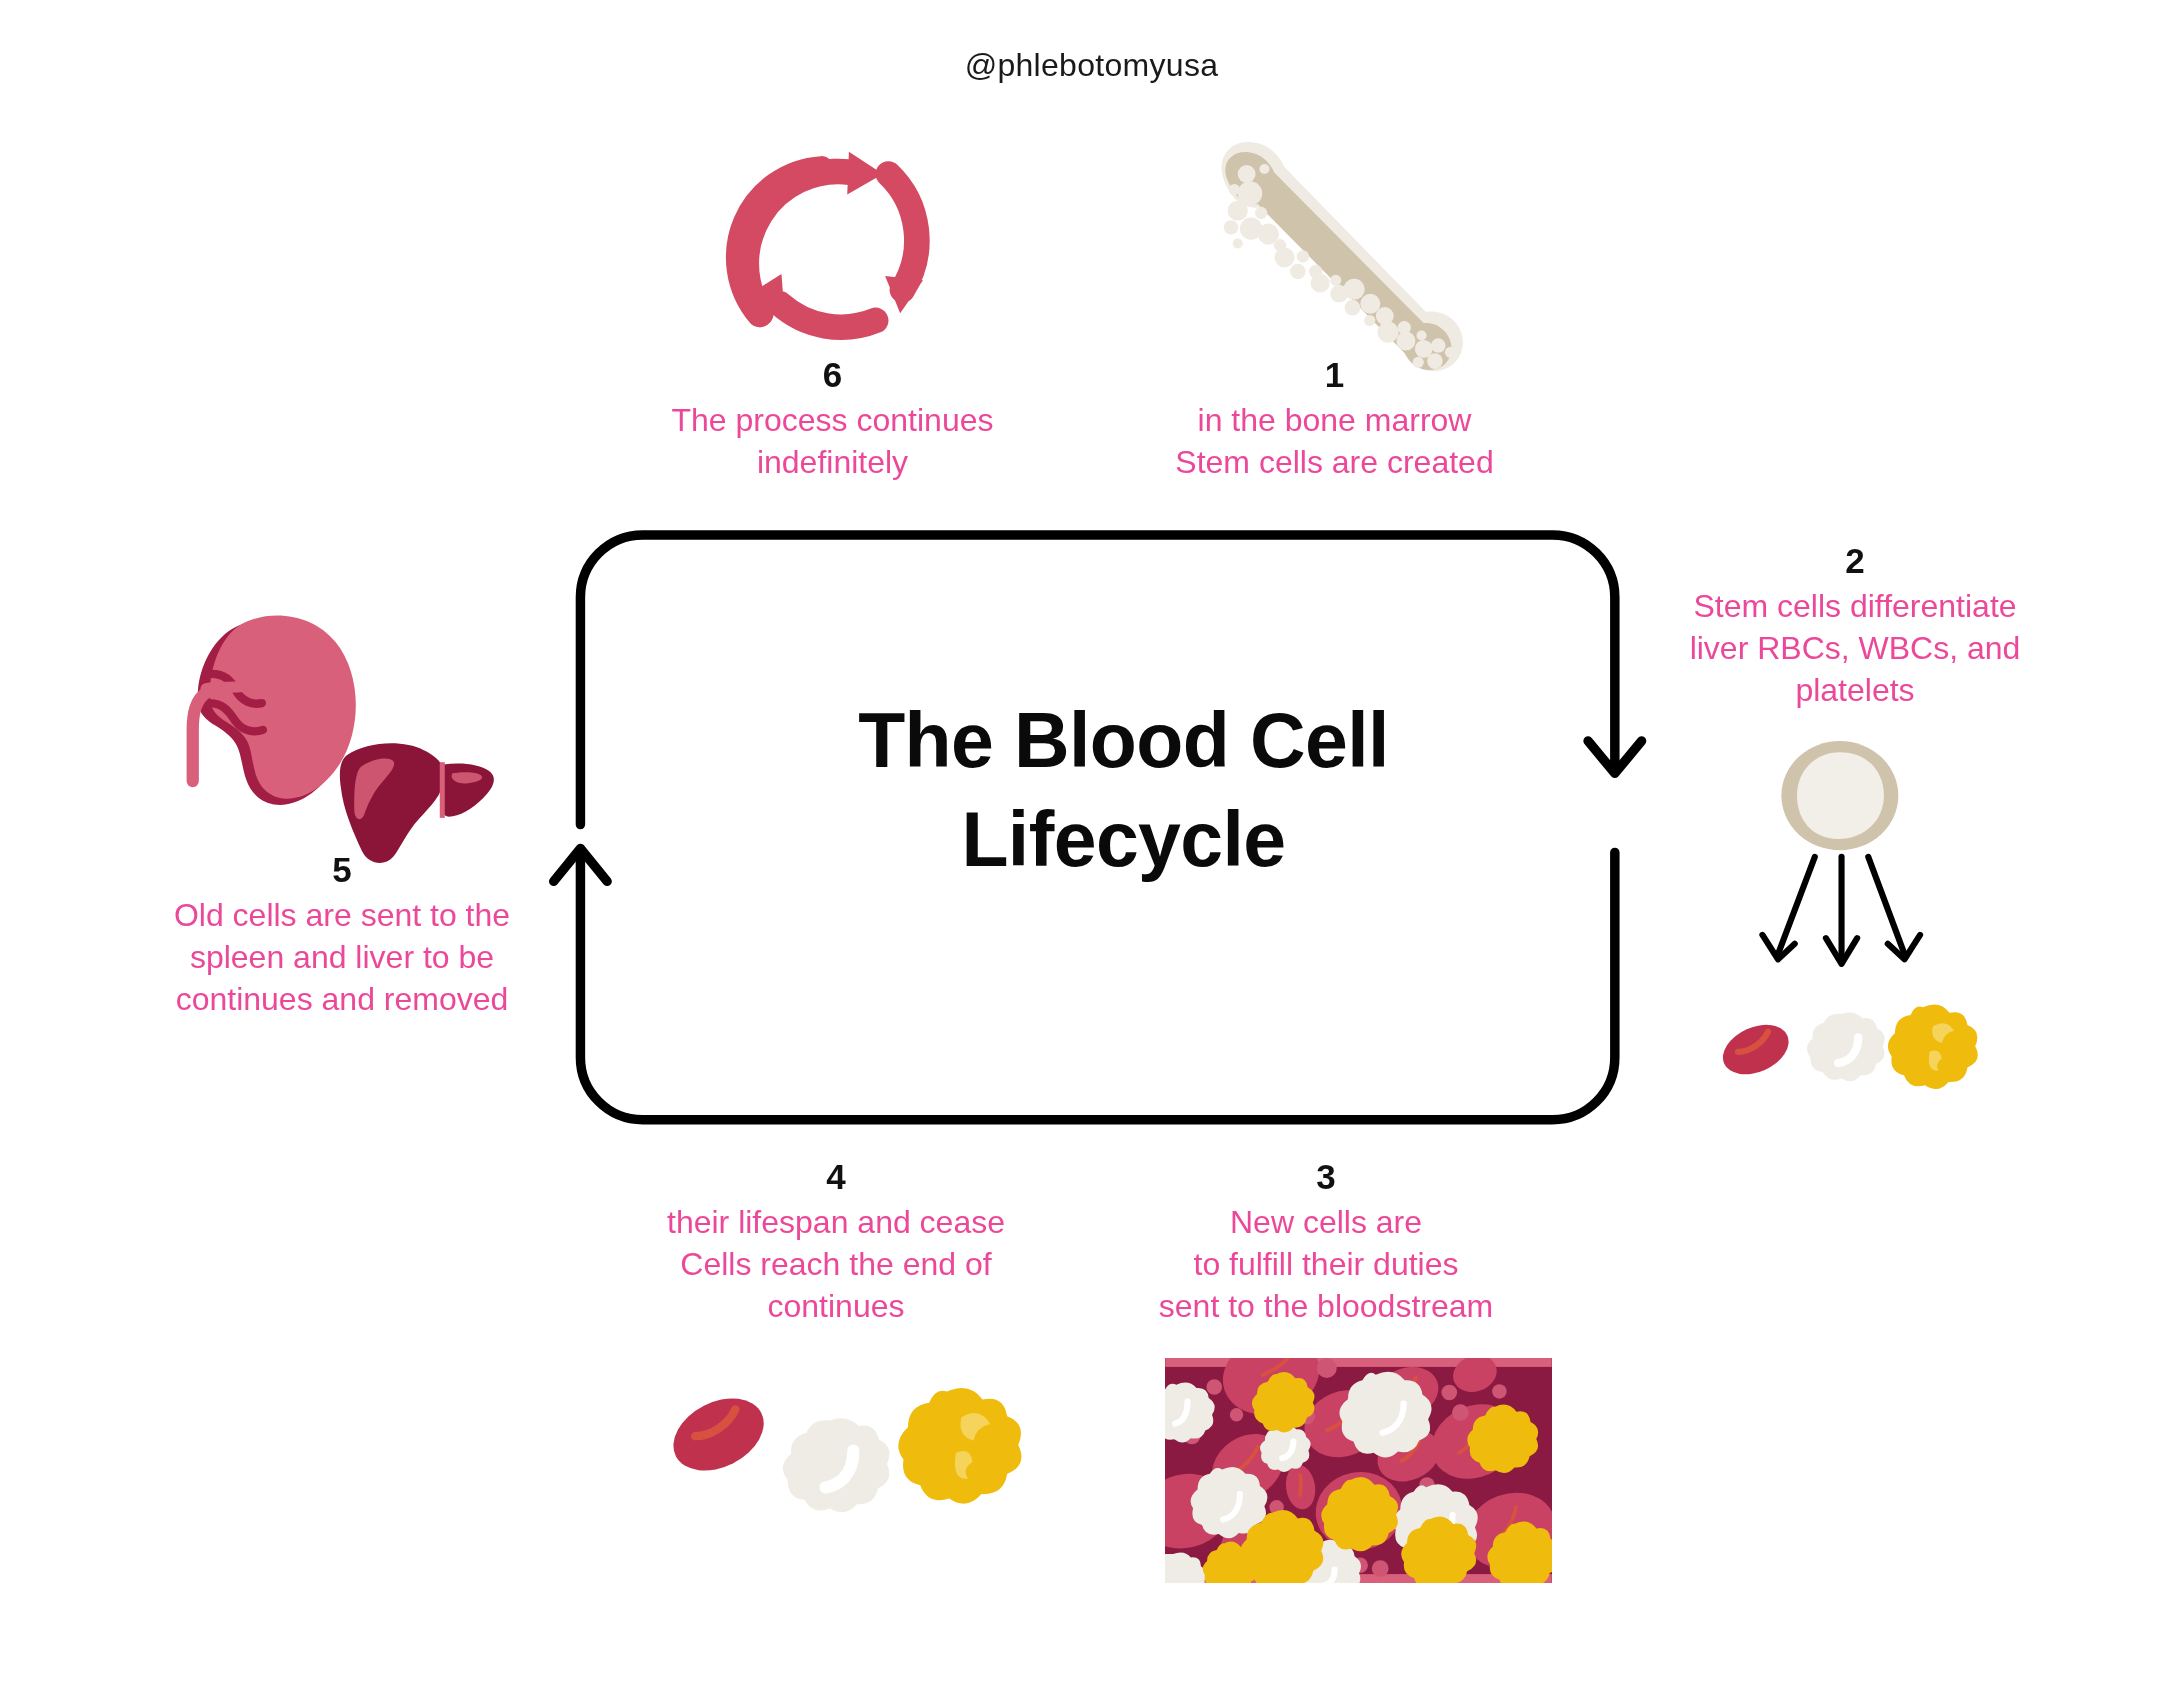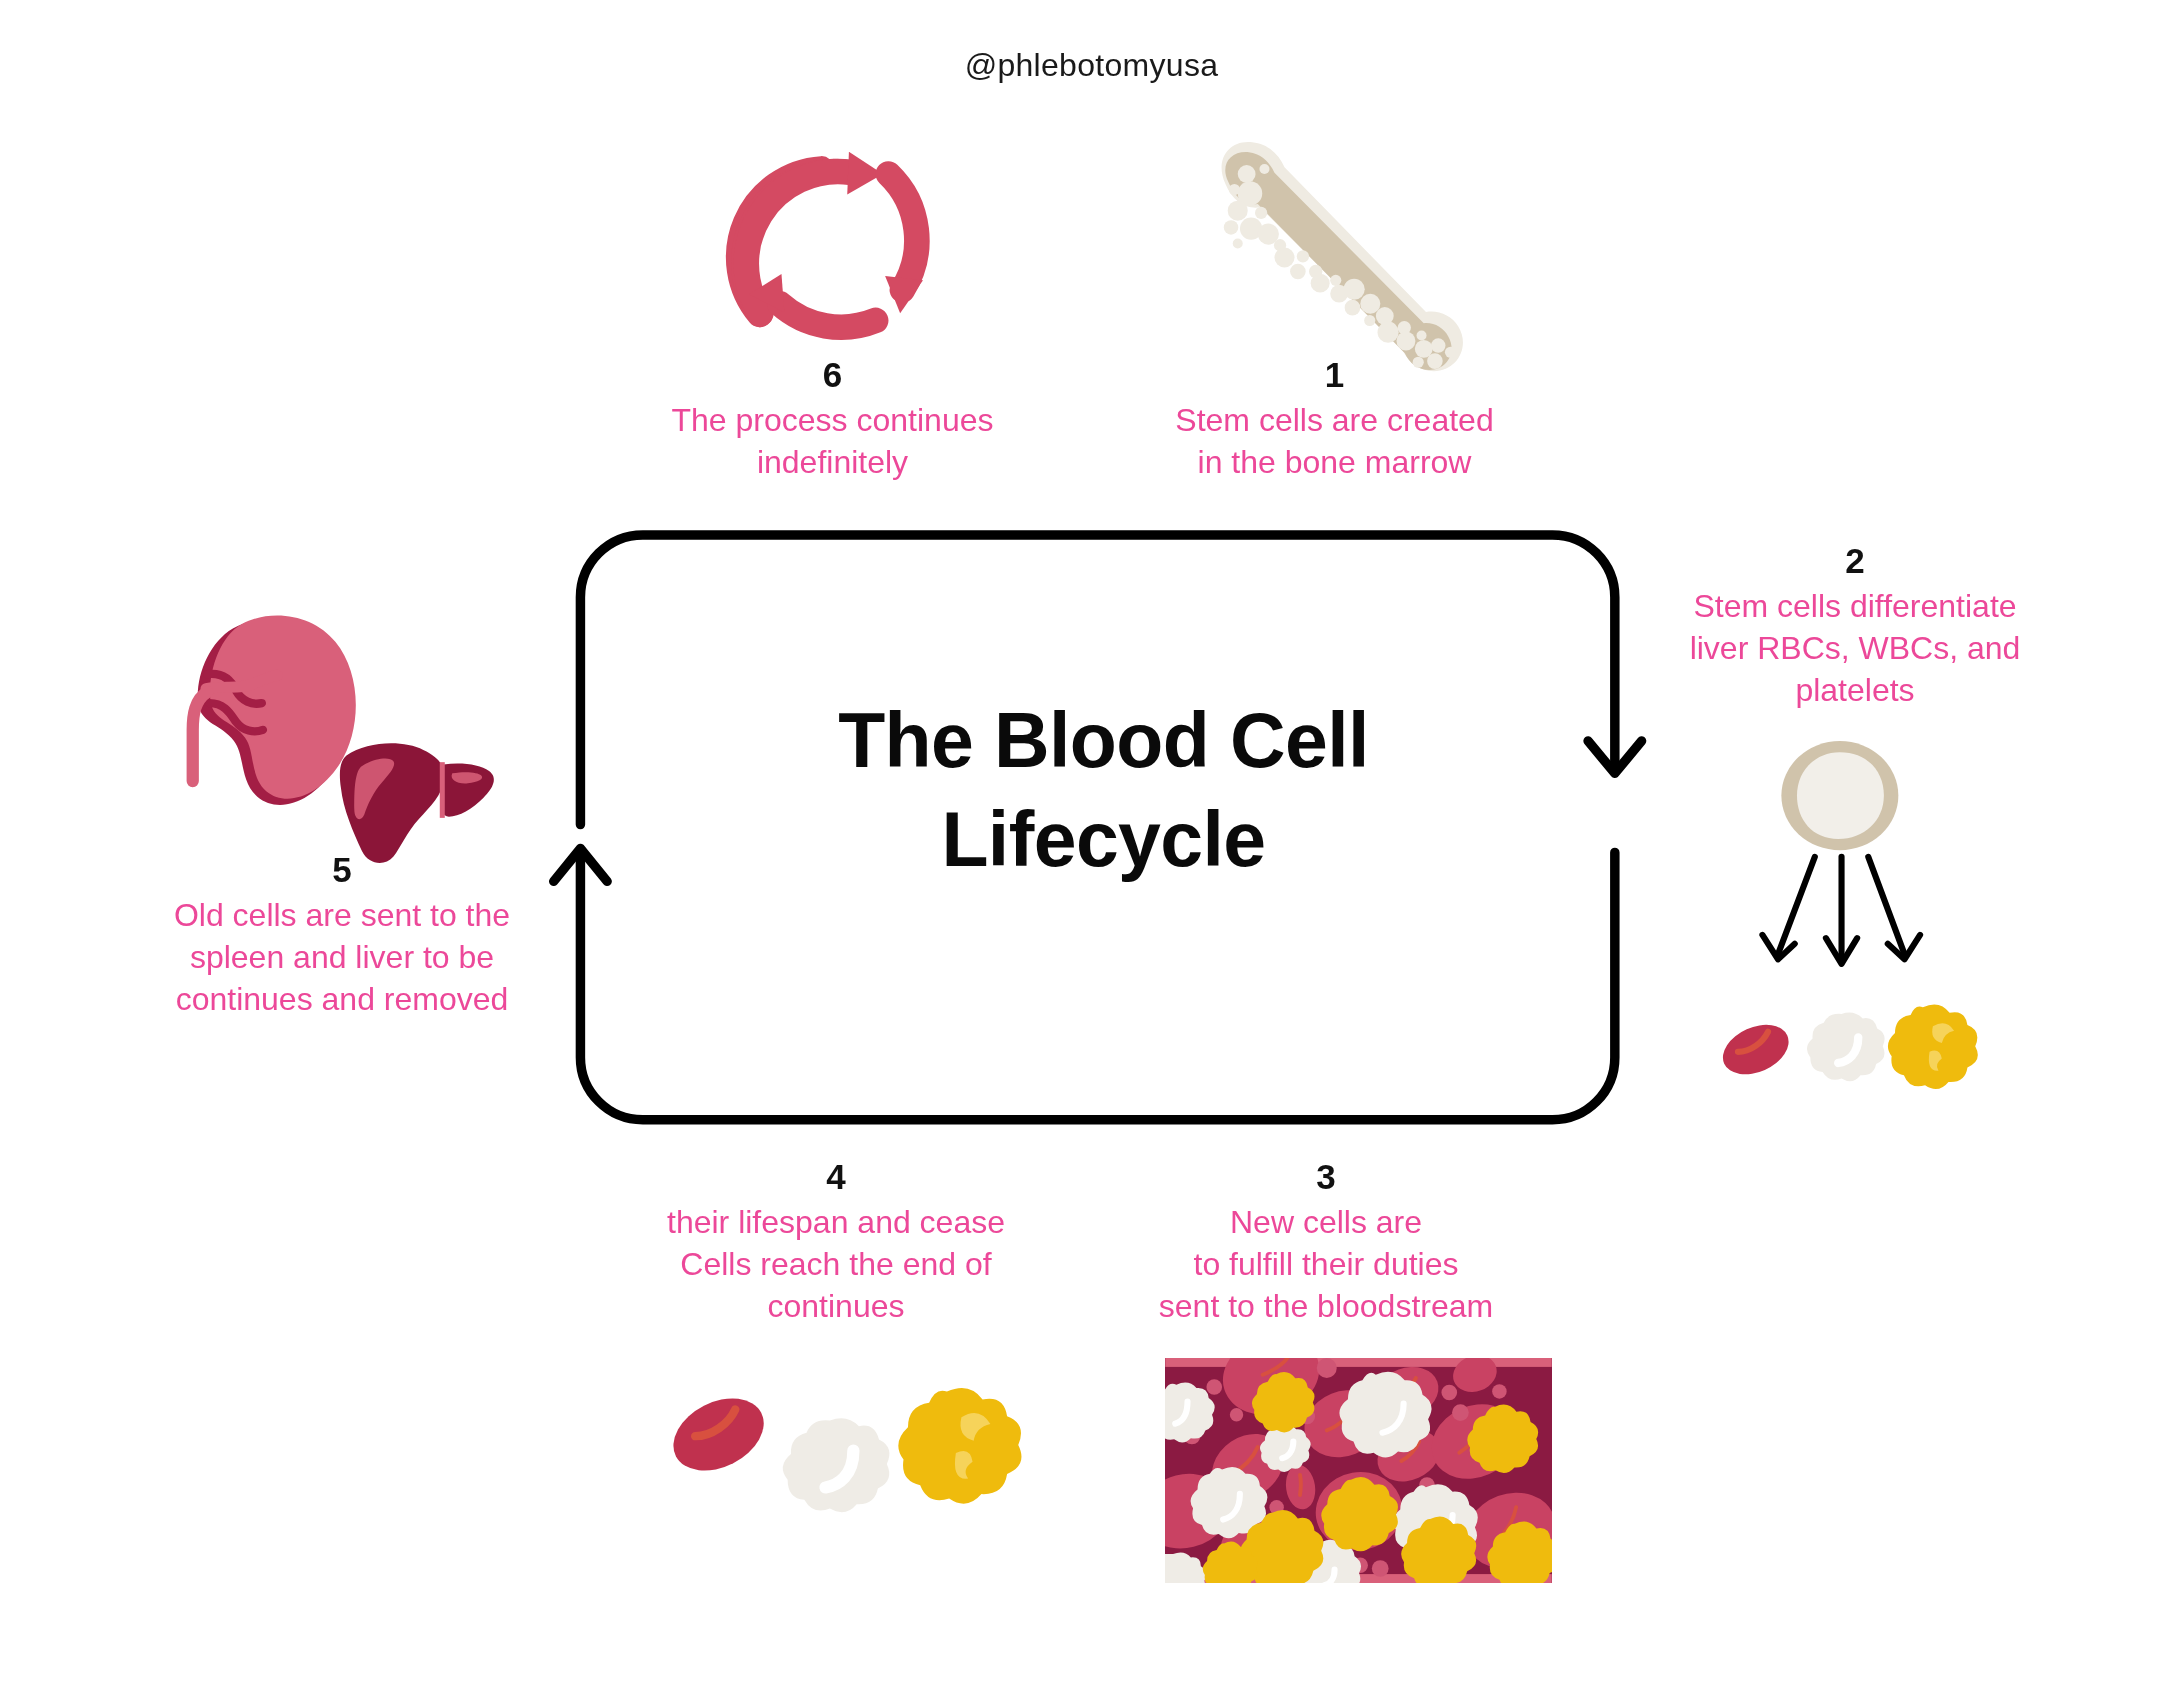--- a/index.html
+++ b/index.html
@@ -29,21 +29,21 @@
   
   #step6{left:604px;top:357px;width:457px;}
   #step1{left:1106px;top:357px;width:457px;}
   #step2{left:1632px;top:543px;width:446px;}
   #step5{left:111px;top:852px;width:462px;}
   #step4{left:613px;top:1159px;width:446px;}
   #step3{left:1092px;top:1159px;width:468px;}
 
   
   #center-title{
-    left:619px;top:691px;width:969px;text-align:center;
+    left:639px;top:691px;width:969px;text-align:center;
     font-size:77px;font-weight:700;line-height:1.28;letter-spacing:-0.6px;color:#0a0a0a;
   }
 
   
   svg.layer{position:absolute;left:0;top:0;width:2183px;height:1687px;overflow:visible;}
   svg.layer *{shape-rendering:geometricPrecision;}
 
   
   #bloodstream{
     left:1165px;top:1358px;width:387px;height:225px;overflow:hidden;
@@ -360,22 +360,22 @@
   <div class="num">6</div>
   <div class="body">
     <div>The process continues</div>
     <div>indefinitely</div>
   </div>
 </div>
 
 <div class="step" id="step1">
   <div class="num">1</div>
   <div class="body">
+    <div>in the bone marrow</div>
     <div>Stem cells are created</div>
-    <div>in the bone marrow</div>
   </div>
 </div>
 
 <div class="step" id="step2">
   <div class="num">2</div>
   <div class="body">
     <div>Stem cells differentiate</div>
     <div>liver RBCs, WBCs, and</div>
     <div>platelets</div>
   </div>

